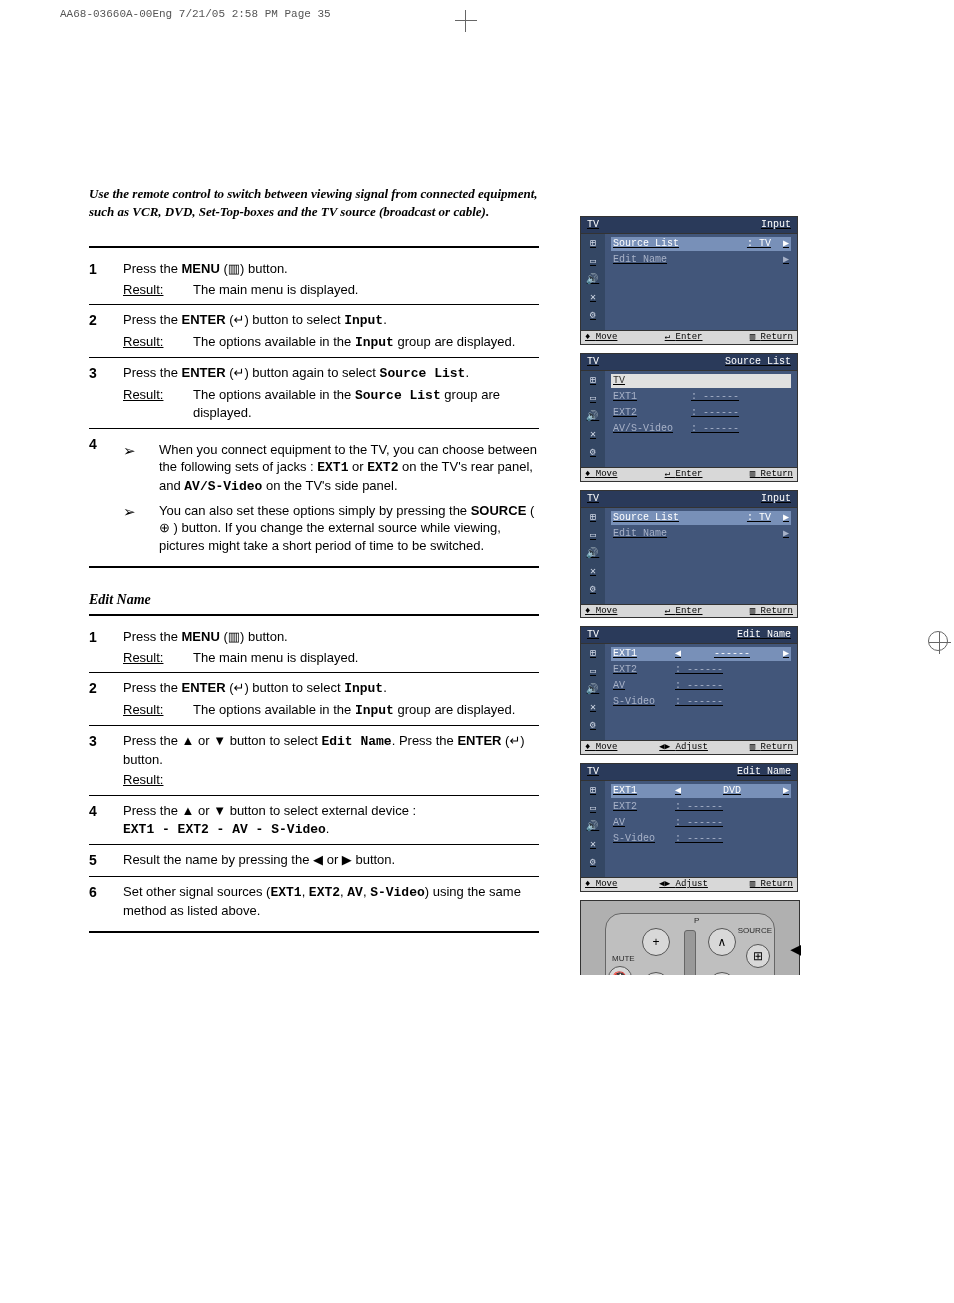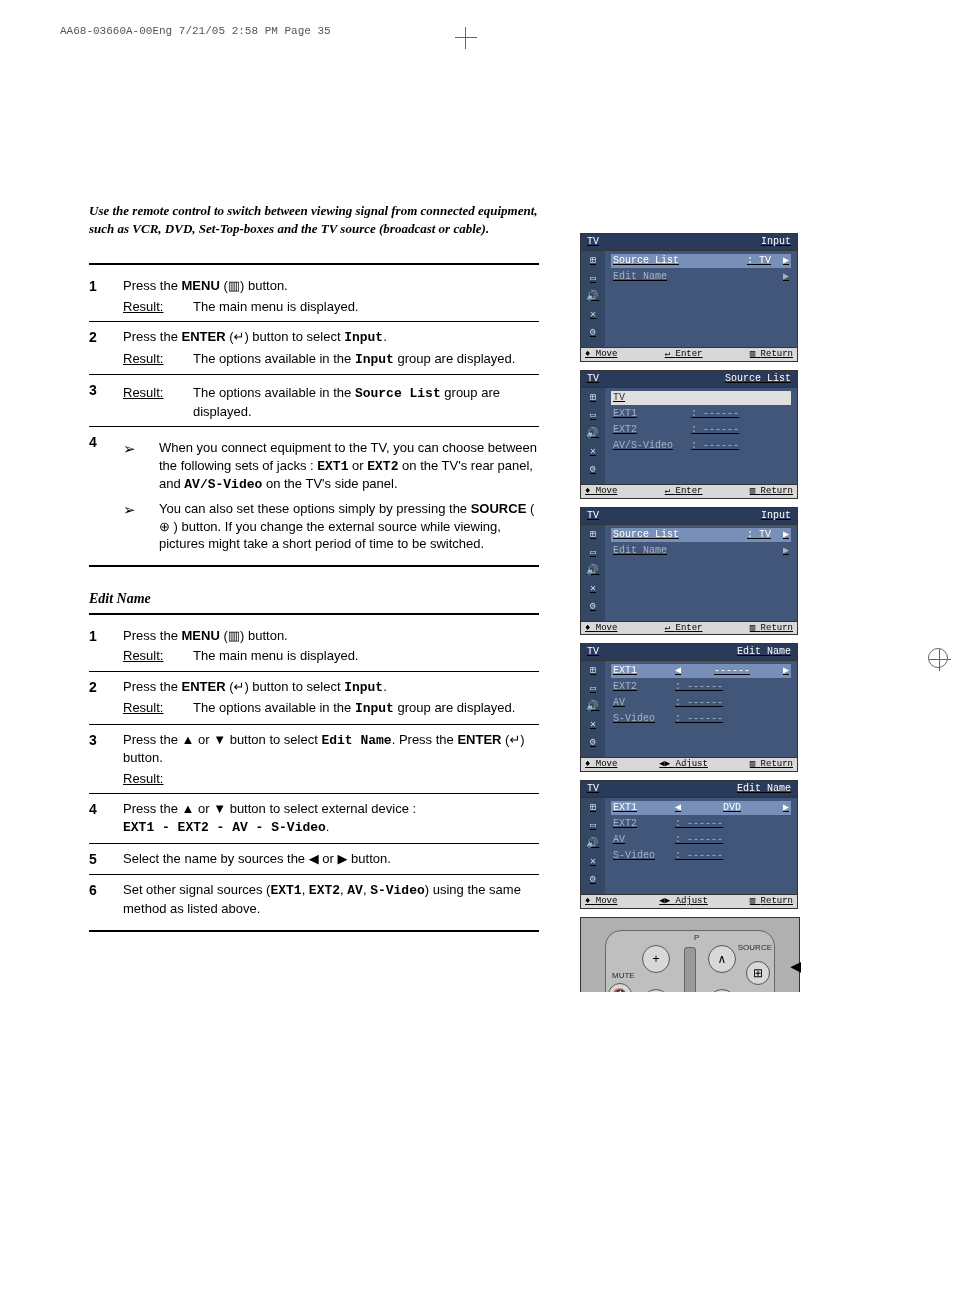--- a/index.html
+++ b/index.html
@@ -8,21 +8,20 @@
     font-family: Arial, Helvetica, sans-serif;
     background: #fff;
     color: #000;
     width: 954px;
   }
   .page {
     position: relative;
     width: 954px;
     height: 975px;
     box-sizing: border-box;
-    margin-top: 17px;
   }
   .header-info {
     position: absolute;
     top: 8px;
     left: 60px;
     font-size: 11px;
     font-family: "Courier New", monospace;
     color: #555;
   }
   .title-box {
@@ -278,20 +277,23 @@
           <span class="result-text">
             <span>The options available in the </span><span class="mono">Input</span><span> group are displayed.</span>
           </span>
         </div>
       </div>
     </div>
 
     <div class="step">
       <div class="step-num">3</div>
       <div class="step-body">
+        <div>
+          <span>Press the </span><span class="bold">ENTER</span><span> (↵) button again to select </span><span class="mono">Source List</span><span>.</span>
+        </div>
         <div class="result-row">
           <span class="result-label">Result:</span>
           <span class="result-text">
             <span>The options available in the </span><span class="mono">Source List</span><span> group are displayed.</span>
           </span>
         </div>
       </div>
     </div>
 
     <div class="step" style="border-bottom:none;">
@@ -351,21 +353,21 @@
     <div class="step">
       <div class="step-num">4</div>
       <div class="step-body">
         <div><span>Press the ▲ or ▼ button to select external device : </span><br><span class="mono">EXT1 - EXT2 - AV - S-Video</span><span>.</span></div>
       </div>
     </div>
 
     <div class="step">
       <div class="step-num">5</div>
       <div class="step-body">
-        <div>Select the name by sources the ◀ or ▶ button.</div>
+        <div>Result the name by pressing the ◀ or ▶ button.</div>
       </div>
     </div>
 
     <div class="step" style="border-bottom:none;">
       <div class="step-num">6</div>
       <div class="step-body">
         <div>
           <span>Set other signal sources (</span><span class="mono">EXT1</span><span>, </span><span class="mono">EXT2</span><span>, </span><span class="mono">AV</span><span>, </span><span class="mono">S-Video</span><span>) using the same method as listed above.</span>
         </div>
       </div>

